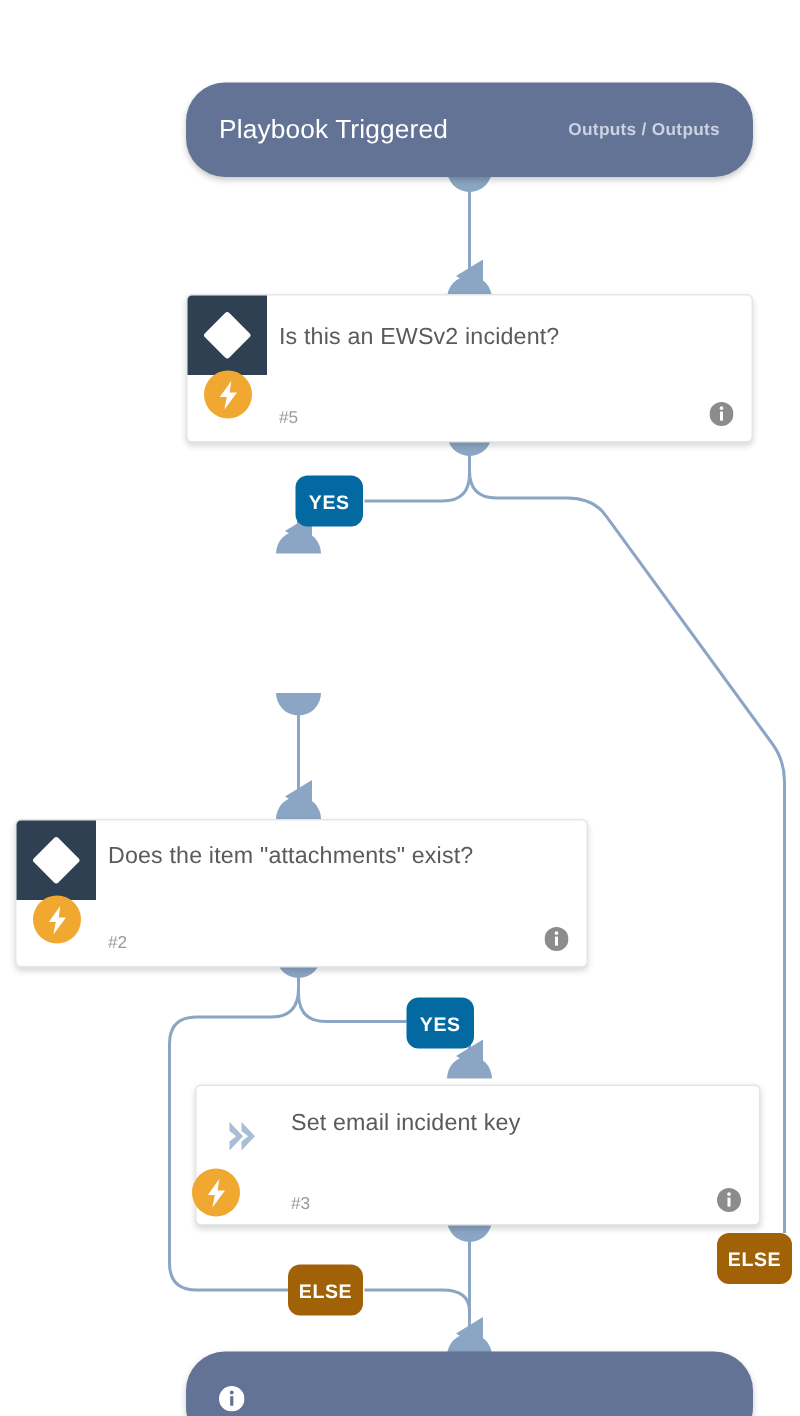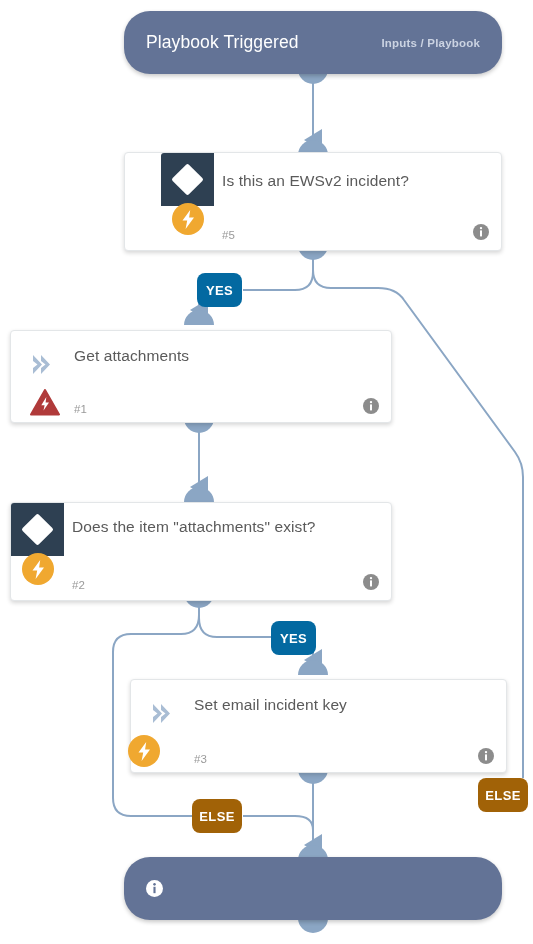--- a/index.html
+++ b/index.html
@@ -2,21 +2,21 @@
 <html><head>
 <meta charset="utf-8">
 <style>
   * { box-sizing: border-box; margin: 0; padding: 0; }
   html, body {
     width: 533px; height: 944px;
     background: #ffffff;
     font-family: "Liberation Sans", sans-serif;
     overflow: hidden;
   }
-  #canvas { position: relative; width: 533px; height: 822px; }
+  #canvas { position: relative; width: 533px; height: 822px; margin-top: 44px; }
 
   
   #wires { position: absolute; inset: 0; width: 533px; height: 944px; }
 
   
   .anchor {
     position: absolute; width: 30px; height: 15px;
     background: #8ba6c4; z-index: 2;
   }
   .anchor.down { border-radius: 0 0 15px 15px; }
@@ -137,24 +137,24 @@
   <div class="anchor down" style="left:184px; top:418px;"></div>
   <div class="anchor up" style="left:184px; top:487px;"></div>
   <div class="anchor down" style="left:184px; top:593px;"></div>
   <div class="anchor up" style="left:298px; top:660px;"></div>
   <div class="anchor down" style="left:298px; top:769px;"></div>
   <div class="anchor up" style="left:298px; top:845px;"></div>
   <div class="anchor down" style="left:298px; top:918px;"></div>
 
   <div class="pill" style="left:124px; top:11px; width:378px; height:63px;">
     <span class="pill-title">Playbook Triggered</span>
-    <span class="pill-sub">Inputs / Playbook</span>
-  </div>
-
-  <div class="card" style="left:124px; top:152px; width:378px; height:99px;padding-left:36px;">
+    <span class="pill-sub">Outputs / Outputs</span>
+  </div>
+
+  <div class="card" style="left:124px; top:152px; width:378px; height:99px;">
     <div class="card-body">
       <div class="cond-block">
         <span class="diamond"></span>
       </div>
       <div class="card-title" style="left:61px; top:18px; width:290px;">Is this an EWSv2 incident?</div>
       <div class="bolt-circle" style="left:11px; top:50px;">
         <svg width="15" height="19" viewBox="0 0 15 19" aria-hidden="true">
           <path d="M9.2,0 L1.5,10.6 L6.2,10.6 L4.6,19 L13,7.6 L8.1,7.6 Z" fill="#ffffff"></path>
         </svg>
       </div>
@@ -162,45 +162,20 @@
       <div class="info-icon" style="right:12px; top:71px;">
         <svg width="16" height="16" viewBox="0 0 16 16" aria-hidden="true">
           <circle cx="8" cy="8" r="8" fill="#8c8c8c"></circle>
           <rect x="7" y="6.4" width="2" height="6" fill="#ffffff"></rect>
           <circle cx="8" cy="4.1" r="1.2" fill="#ffffff"></circle>
         </svg>
       </div>
     </div>
   </div>
 
-  <div class="card" style="left:10px; top:330px; width:382px; height:93px;">
-    <div class="card-body">
-      <div class="chevron">
-        <svg width="22" height="19" viewBox="0 0 22 19" aria-hidden="true">
-          <path d="M2,0 L11,9.5 L2,19 L2,13 L6.5,9.5 L2,6 Z" fill="#a9bdd4"></path>
-          <path d="M10,0 L19,9.5 L10,19 L10,13 L14.5,9.5 L10,6 Z" fill="#a9bdd4"></path>
-        </svg>
-      </div>
-      <div class="card-title" style="left:63px; top:15px; width:290px;">Get attachments</div>
-      <div class="warn-tri" style="left:19px; top:58px;">
-        <svg width="30" height="27" viewBox="0 0 30 27" aria-hidden="true">
-          <path d="M15,1 L29,25.5 L1,25.5 Z" fill="#b03a3a" stroke="#b03a3a" stroke-width="2" stroke-linejoin="round"></path>
-          <path d="M16.3,8 L11.3,16.2 L14.6,16.2 L13.5,21.5 L19,13.6 L15.6,13.6 Z" fill="#ffffff"></path>
-        </svg>
-      </div>
-      <div class="card-id" style="left:63px; top:72px;">#1</div>
-      <div class="info-icon" style="right:12px; top:67px;">
-        <svg width="16" height="16" viewBox="0 0 16 16" aria-hidden="true">
-          <circle cx="8" cy="8" r="8" fill="#8c8c8c"></circle>
-          <rect x="7" y="6.4" width="2" height="6" fill="#ffffff"></rect>
-          <circle cx="8" cy="4.1" r="1.2" fill="#ffffff"></circle>
-        </svg>
-      </div>
-    </div>
-  </div>
 
   <div class="card" style="left:10px; top:502px; width:382px; height:99px;">
     <div class="card-body">
       <div class="cond-block">
         <span class="diamond"></span>
       </div>
       <div class="card-title" style="left:61px; top:14px; width:262px;">Does the item "attachments" exist?</div>
       <div class="bolt-circle" style="left:11px; top:50px;">
         <svg width="15" height="19" viewBox="0 0 15 19" aria-hidden="true">
           <path d="M9.2,0 L1.5,10.6 L6.2,10.6 L4.6,19 L13,7.6 L8.1,7.6 Z" fill="#ffffff"></path>

